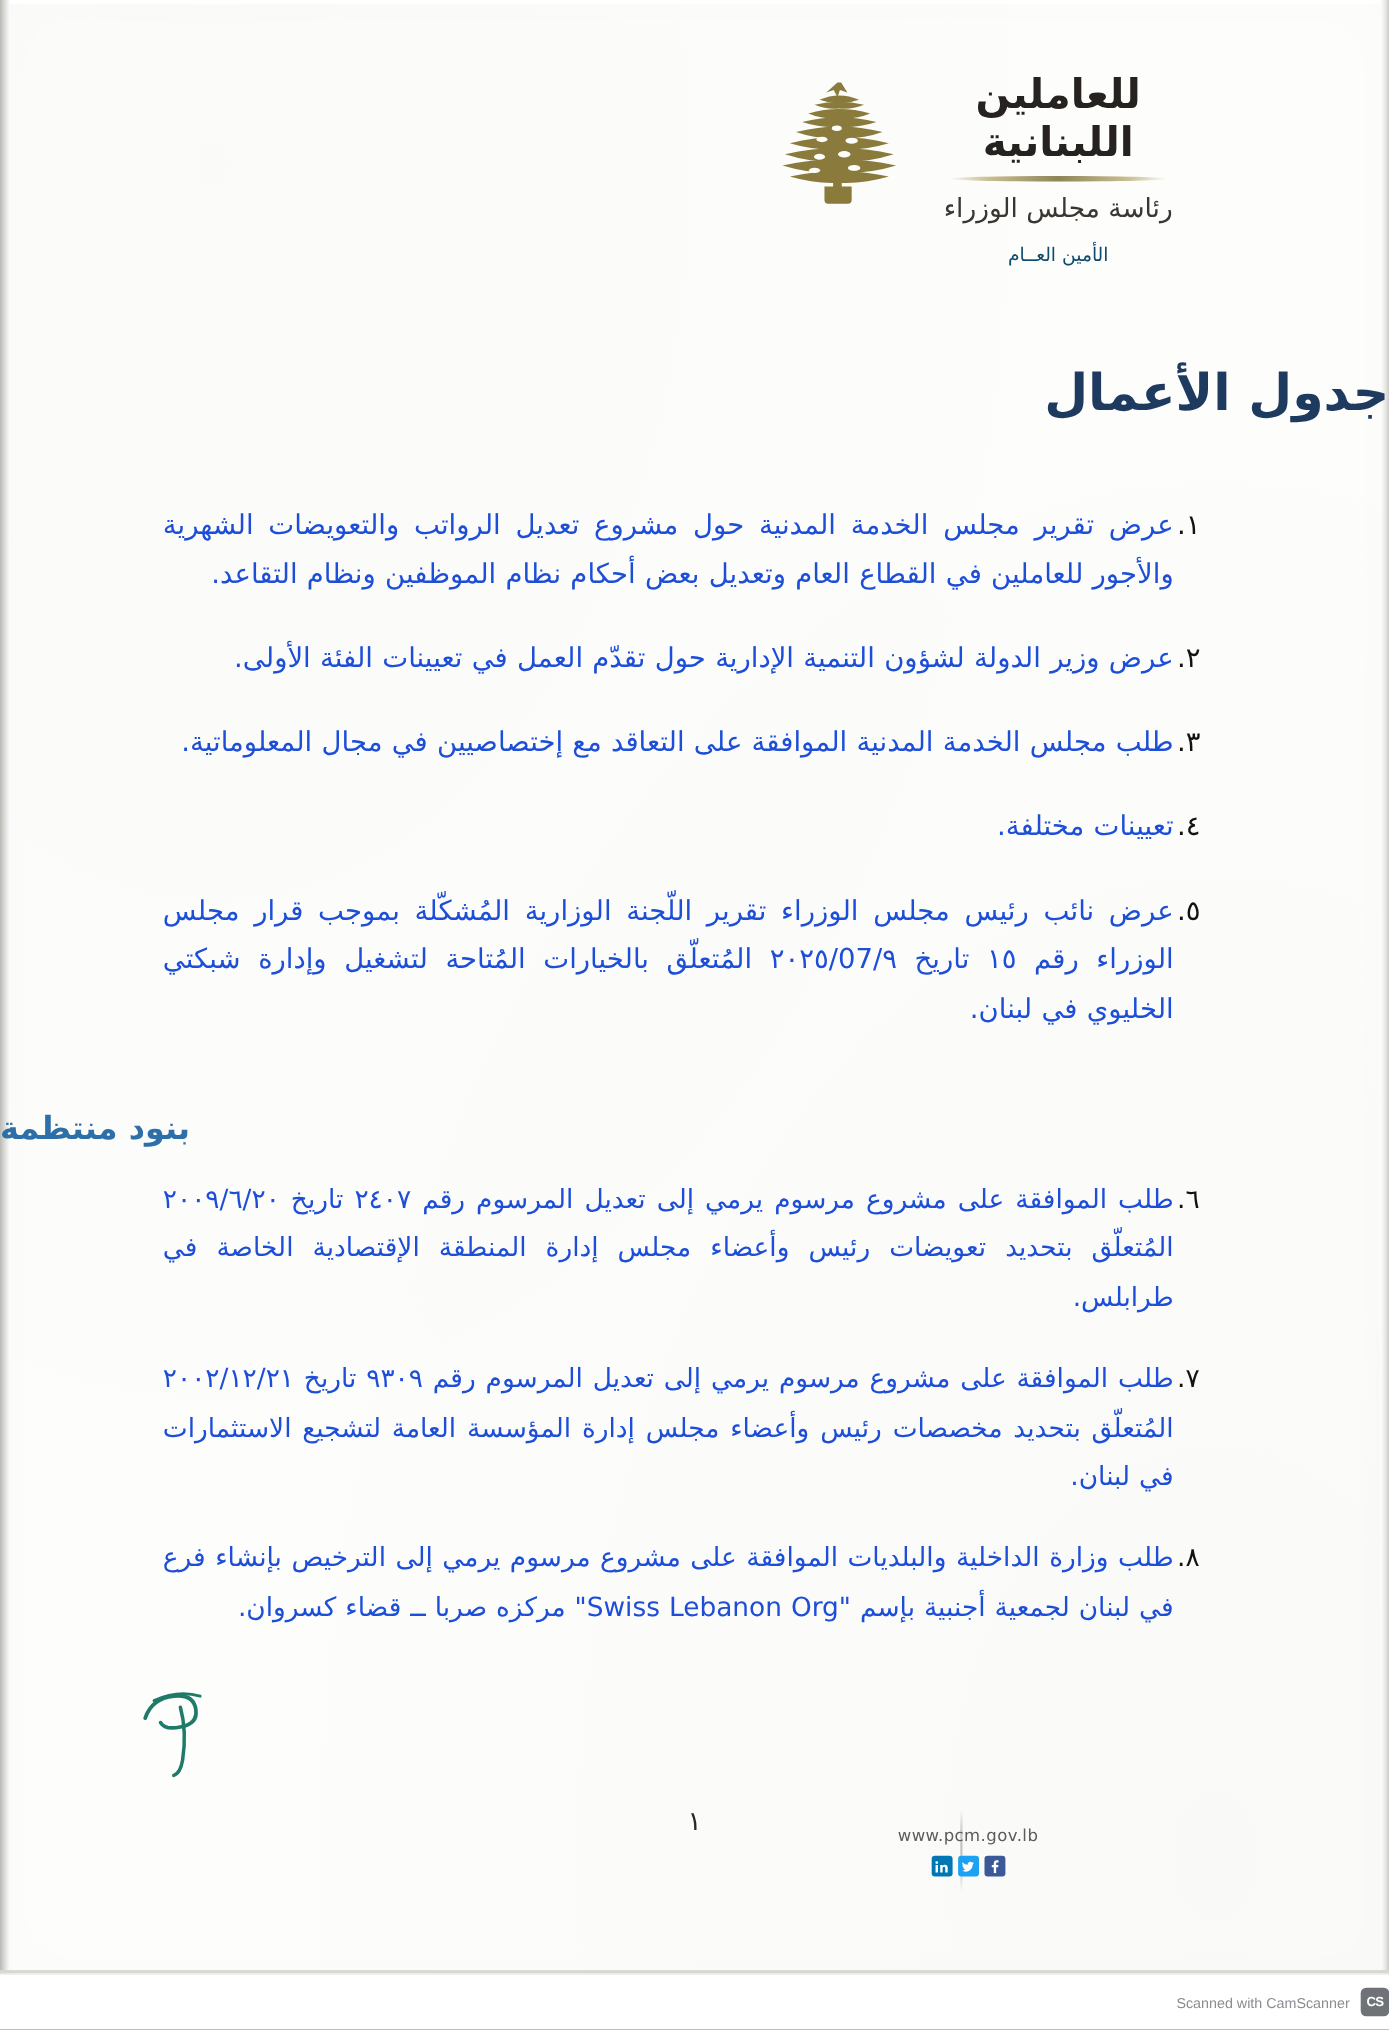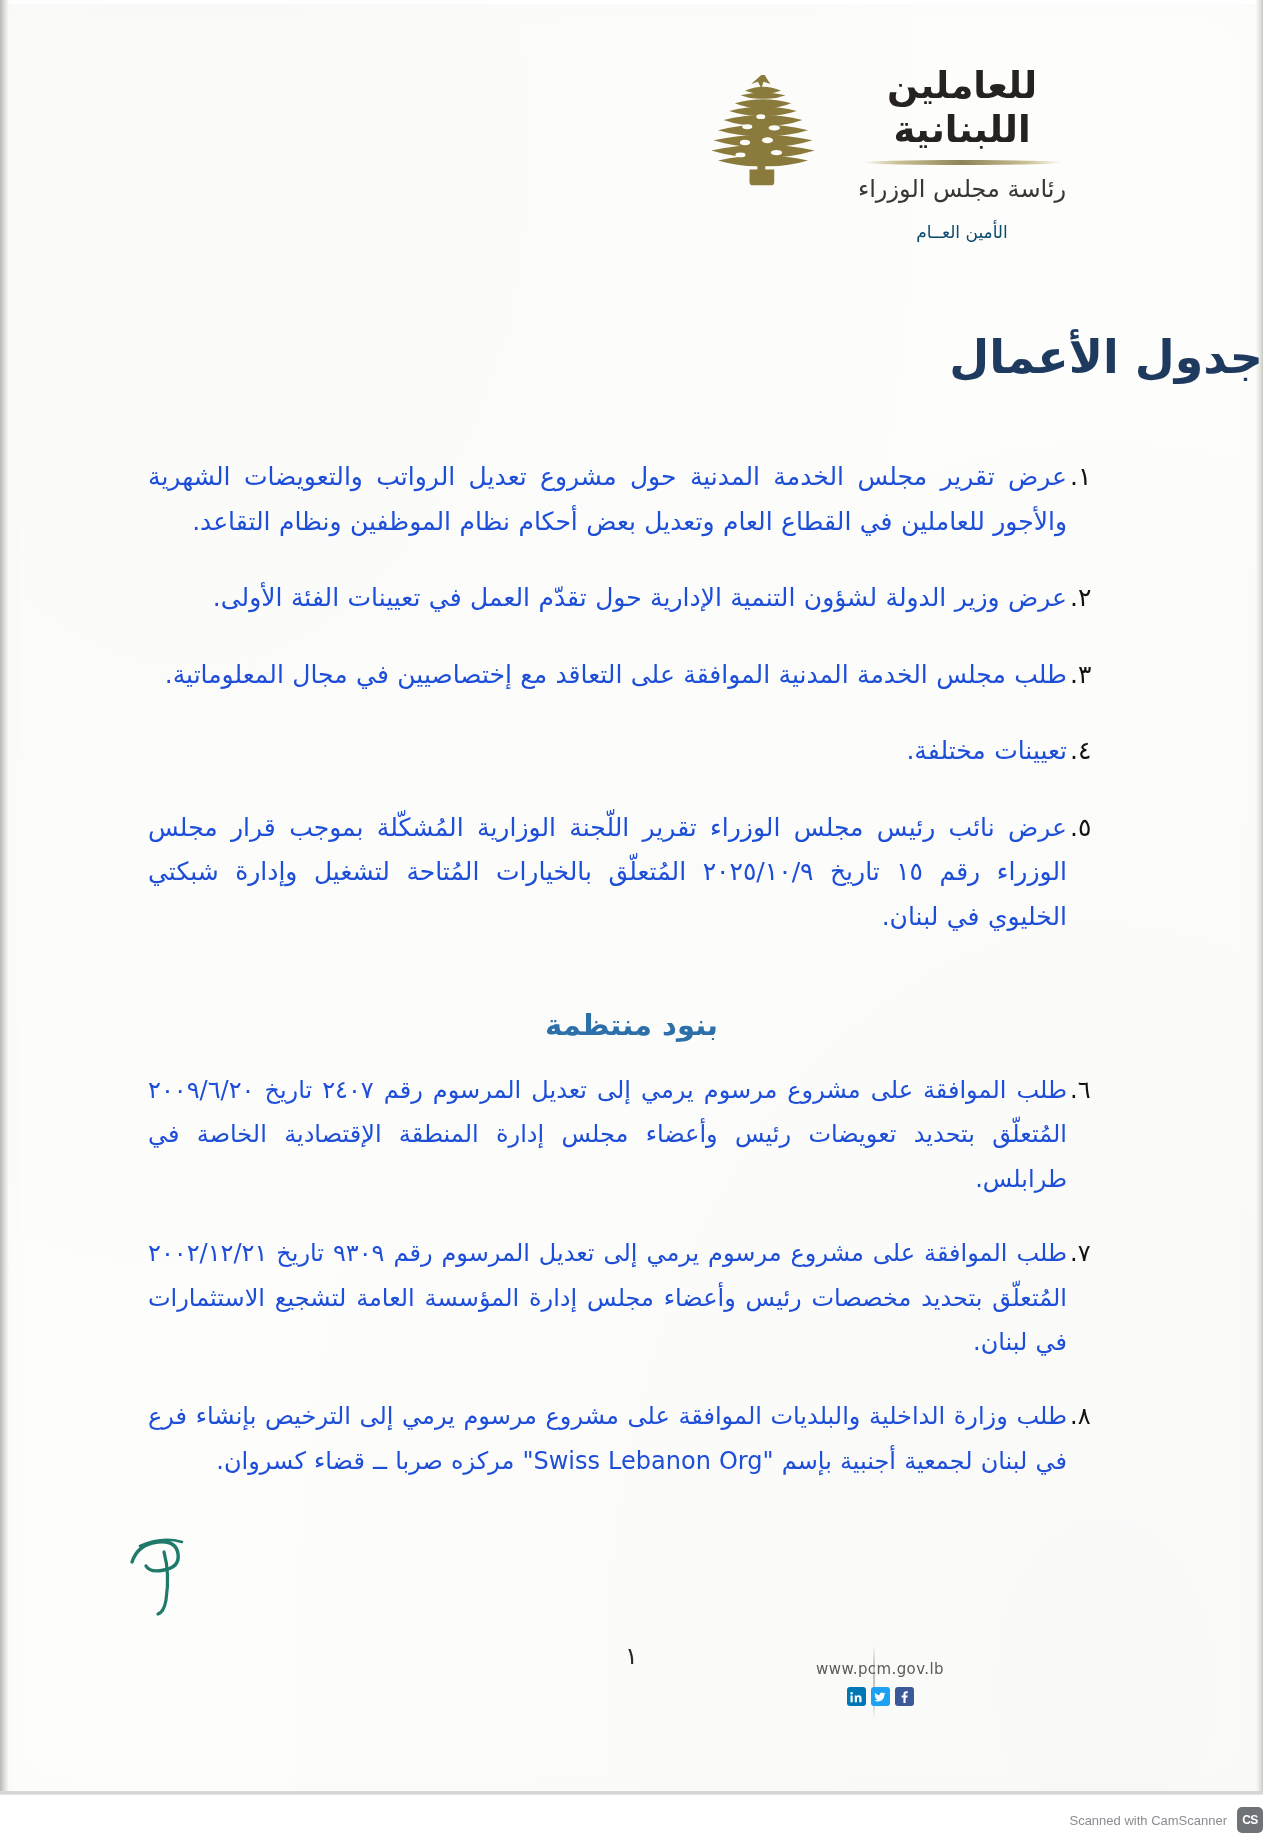--- a/index.html
+++ b/index.html
@@ -166,21 +166,21 @@
     text-align-last: right;
     word-spacing: 0.5px;
   }
   .item-text.jt { text-align: justify; text-align-last: right; }
 
   
   .section-heading {
     position: absolute;
     left: 0; right: 0;
     top: 1008px;
-    text-align: center;
+    text-align: left;
     font-size: 29px;
     font-weight: 700;
     color: #2d6fa8;
   }
 
   .agenda-b {
     position: absolute;
     right: 150px;
     left: 148px;
     top: 1068px;
@@ -369,21 +369,21 @@
       <div class="item-text">طلب مجلس الخدمة المدنية الموافقة على التعاقد مع إختصاصيين في مجال المعلوماتية.</div>
     </div>
 
     <div class="agenda-item">
       <div class="item-num">٤.</div>
       <div class="item-text">تعيينات مختلفة.</div>
     </div>
 
     <div class="agenda-item">
       <div class="item-num">٥.</div>
-      <div class="item-text jt">عرض نائب رئيس مجلس الوزراء تقرير اللّجنة الوزارية المُشكّلة بموجب قرار مجلس الوزراء رقم ١٥ تاريخ ٢٠٢٥/١٠/٩ المُتعلّق بالخيارات المُتاحة لتشغيل وإدارة شبكتي الخليوي في لبنان.</div>
+      <div class="item-text jt">عرض نائب رئيس مجلس الوزراء تقرير اللّجنة الوزارية المُشكّلة بموجب قرار مجلس الوزراء رقم ١٥ تاريخ ٢٠٢٥/07/٩ المُتعلّق بالخيارات المُتاحة لتشغيل وإدارة شبكتي الخليوي في لبنان.</div>
     </div>
 
   </div>
 
   <div class="section-heading">بنود منتظمة</div>
 
   <div class="agenda-b">
 
     <div class="agenda-item">
       <div class="item-num">٦.</div>

